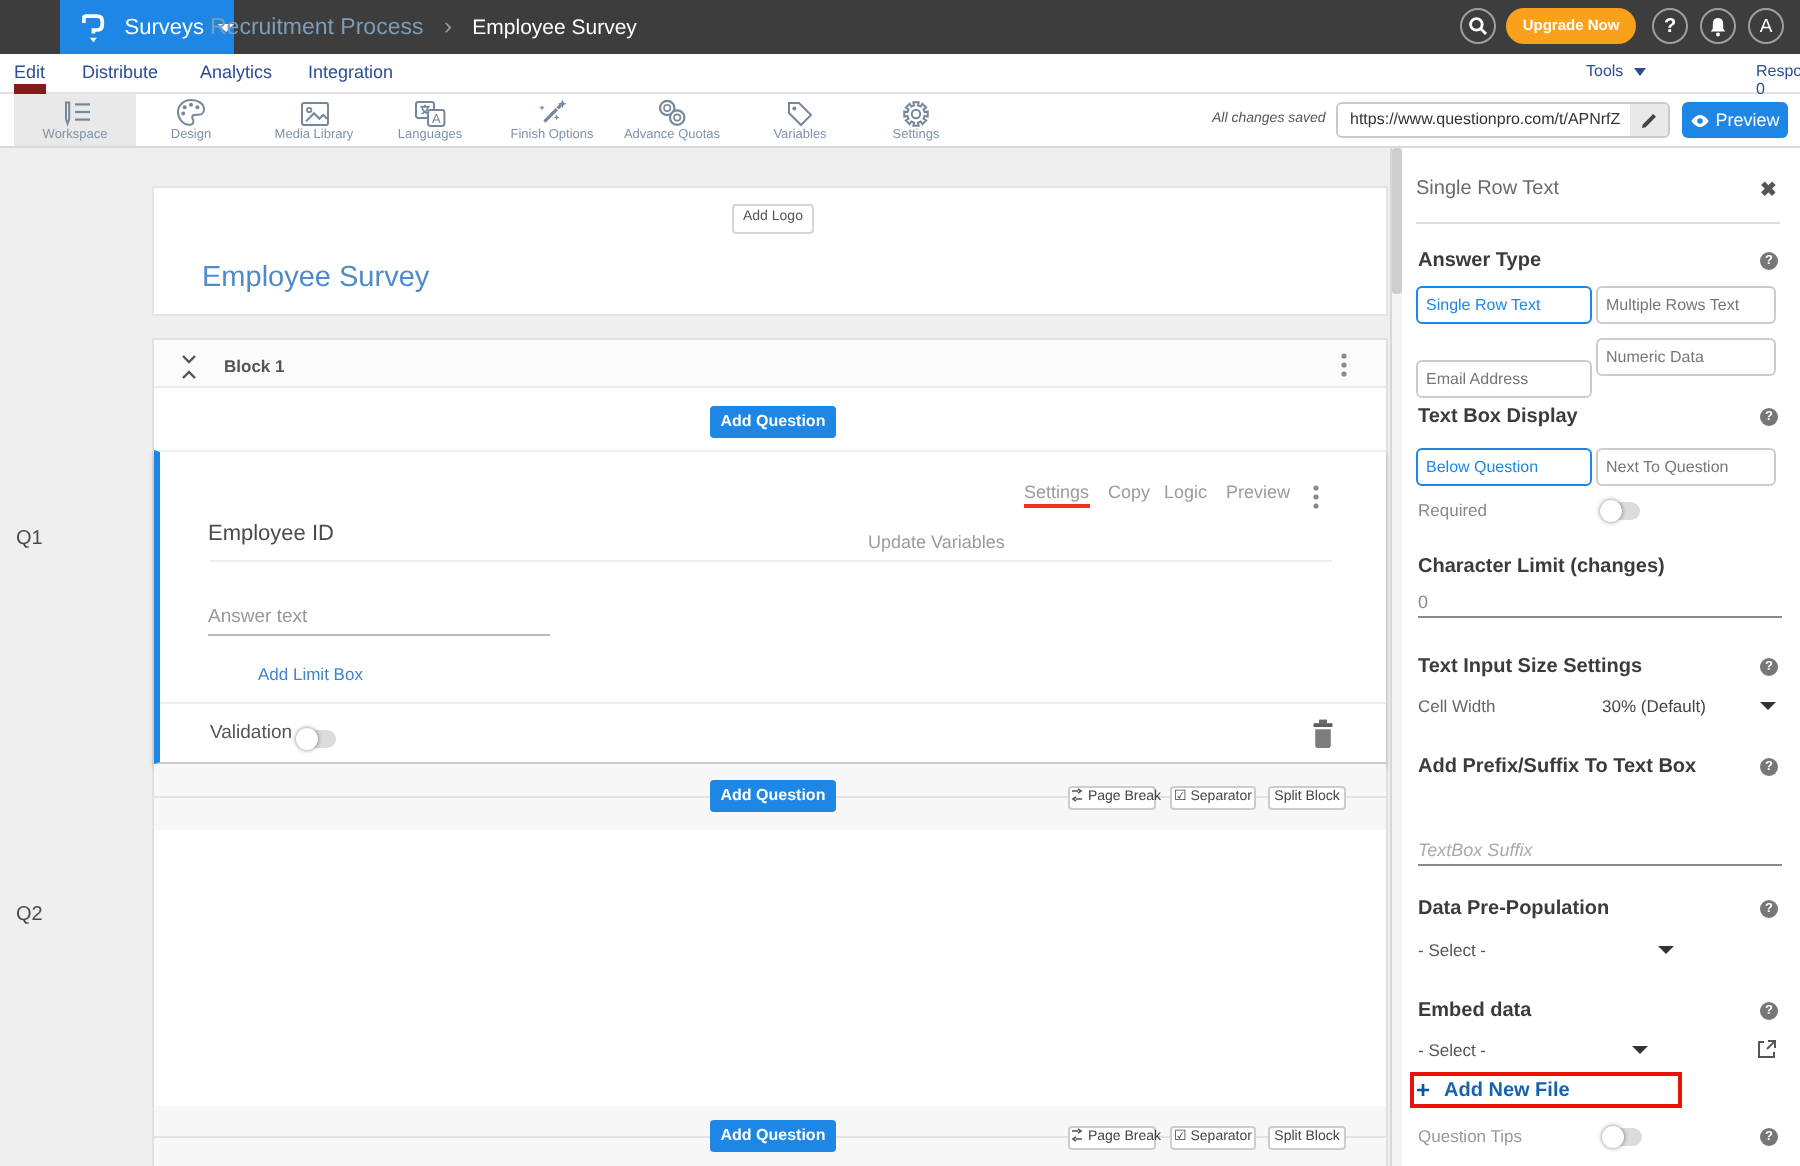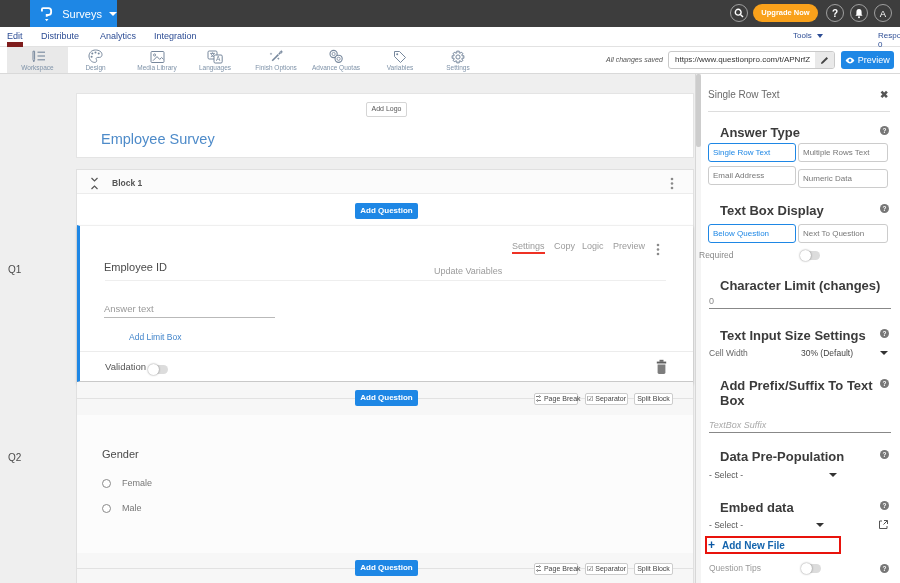--- a/index.html
+++ b/index.html
@@ -71,21 +71,21 @@
 #q2 { position:absolute; left:0; top:245px; width:616px; height:138px; background:#fcfcfc; }
 #q2 .gtitle { position:absolute; left:25px; top:33px; font-size:11px; color:#4a4a4a; }
 .radio { position:absolute; width:9px; height:9px; border:1px solid #8a8a8a; border-radius:50%; background:#fff; }
 .rlabel { position:absolute; font-size:9px; color:#777; }
 
 
 #panel { position:absolute; left:695px; top:74px; width:205px; height:509px; background:#fff; border-left:1px solid #d7d7d7; }
 #ptitle { position:absolute; left:12px; top:15px; font-size:10px; color:#6a6a6a; }
 #pclose { position:absolute; left:184px; top:15px; font-size:10px; font-weight:bold; color:#555; }
 #psep { position:absolute; left:12px; top:37px; width:182px; height:1px; background:#ddd; }
-.plabel { position:absolute; left:24px; font-size:13px; font-weight:bold; color:#3b3b3b; }
+.plabel { position:absolute; left:13px; font-size:10px; font-weight:bold; color:#3b3b3b; }
 .help { position:absolute; left:184px; width:9px; height:9px; background:#777; border-radius:50%; color:#fff; font-size:6.5px; font-weight:bold; text-align:center; line-height:9px; }
 .pbtn { position:absolute; height:19px; border:1px solid #ccc; border-radius:3px; background:#fff; font-size:8px; color:#777; line-height:17px; padding-left:4px; white-space:nowrap; overflow:hidden; }
 .pbtn.sel { border-color:#1e87e5; color:#1e87e5; }
 .ulinput { position:absolute; left:13px; width:182px; border-bottom:1px solid #888; font-size:9px; color:#888; padding-bottom:2px; }
 .pcaret { position:absolute; width:0; height:0; border-left:4px solid transparent; border-right:4px solid transparent; border-top:4.5px solid #333; }
 .ptext { position:absolute; font-size:8.5px; color:#666; }
 #redbox { position:absolute; left:9px; top:462px; width:136px; height:18px; border:2px solid #e8130c; }
 #addnewfile { position:absolute; left:26px; top:466px; font-size:10px; font-weight:bold; color:#1464ad; }
 #plus { position:absolute; left:12px; top:464px; font-size:12px; font-weight:bold; color:#0b57a4; }
 </style>
@@ -94,20 +94,21 @@
 
 <div id="topbar">
   <div id="logobox">
     <svg class="logo" width="15" height="19" viewBox="0 0 15 19">
       <path d="M2.2 7.2 L2.2 4.6 Q2.2 3.4 3.4 3.4 L9.6 3.4 Q12.6 3.4 12.6 6.4 L12.6 8.2 Q12.6 11.2 9.6 11.2 L7.6 11.2 L7.6 13.2" fill="none" stroke="#fff" stroke-width="2.1"></path>
       <path d="M5.6 15.6 L9.6 15.6 L7.6 18.2 Z" fill="#fff"></path>
     </svg>
     <span class="stxt">Surveys</span>
       <span class="caret"></span>
   </div>
+  <div id="crumb">Recruitment Process <span class="sep">›</span> <span class="cur">Employee Survey</span></div>
   <div class="tb-circle" style="left:730px;">
     <svg width="10" height="10" viewBox="0 0 10 10">
         <circle cx="4.2" cy="4.2" r="2.9" fill="none" stroke="#fff" stroke-width="1.4"></circle>
         <line x1="6.4" y1="6.4" x2="9" y2="9" stroke="#fff" stroke-width="1.4"></line>
       </svg>
   </div>
   <div id="upgrade">Upgrade Now</div>
   <div class="tb-circle" style="left:826px; font-size:10px; font-weight:bold;">?</div>
   <div class="tb-circle" style="left:850px;">
     <svg width="10" height="11" viewBox="0 0 10 11">
@@ -284,27 +285,20 @@
     <div class="strip" style="top:212px; height:33px;">
       <div class="hline" style="top:16px;"></div>
     </div>
     <div class="addq" style="left:278px; top:220px;">Add Question</div>
     <div class="sbtn" style="left:457px; top:223px; width:44px;"><svg width="7" height="7" viewBox="0 0 7 7" style="vertical-align:-1px;">
           <path d="M1 1.5 L4 1.5 M4 0.5 L5.5 1.5 L4 2.5 M6 5.5 L3 5.5 M3 4.5 L1.5 5.5 L3 6.5" fill="none" stroke="#555" stroke-width="0.8"></path>
         </svg> Page Break</div>
     <div class="sbtn" style="left:508px; top:223px; width:43px;">☑ Separator</div>
     <div class="sbtn" style="left:557px; top:223px; width:39px;">Split Block</div>
 
-    <div id="q2">
-      <div class="gtitle">Gender</div>
-      <div class="radio" style="left:25px; top:64px;"></div>
-      <div class="rlabel" style="left:45px; top:63px;">Female</div>
-      <div class="radio" style="left:25px; top:89px;"></div>
-      <div class="rlabel" style="left:45px; top:88px;">Male</div>
-    </div>
 
     <div class="strip" style="top:383px; height:30px;">
       <div class="hline" style="top:15px;"></div>
     </div>
     <div class="addq" style="left:278px; top:390px;">Add Question</div>
     <div class="sbtn" style="left:457px; top:393px; width:44px;"><svg width="7" height="7" viewBox="0 0 7 7" style="vertical-align:-1px;">
           <path d="M1 1.5 L4 1.5 M4 0.5 L5.5 1.5 L4 2.5 M6 5.5 L3 5.5 M3 4.5 L1.5 5.5 L3 6.5" fill="none" stroke="#555" stroke-width="0.8"></path>
         </svg> Page Break</div>
     <div class="sbtn" style="left:508px; top:393px; width:43px;">☑ Separator</div>
     <div class="sbtn" style="left:557px; top:393px; width:39px;">Split Block</div>
@@ -315,28 +309,28 @@
   <div style="position:absolute; left:0px; top:0; width:5px; height:509px; background:#f4f4f4;"></div>
   <div style="position:absolute; left:0px; top:0; width:5px; height:73px; background:#cdcdcd; border-radius:2px;"></div>
   <div id="ptitle">Single Row Text</div>
   <div id="pclose">✖</div>
   <div id="psep"></div>
 
   <div class="plabel" style="top:51px;">Answer Type</div>
   <div class="help" style="top:52px;">?</div>
   <div class="pbtn sel" style="left:12px; top:69px; width:88px;">Single Row Text</div>
   <div class="pbtn" style="left:102px; top:69px; width:90px;">Multiple Rows Text</div>
-  <div class="pbtn" style="left:12px; top:92px; width:88px;">Email Address</div>
+  <div class="pbtn" style="left:12px; top:106px; width:88px;">Email Address</div>
   <div class="pbtn" style="left:102px; top:95px; width:90px;">Numeric Data</div>
 
   <div class="plabel" style="top:129px;">Text Box Display</div>
   <div class="help" style="top:130px;">?</div>
   <div class="pbtn sel" style="left:12px; top:150px; width:88px;">Below Question</div>
   <div class="pbtn" style="left:102px; top:150px; width:90px;">Next To Question</div>
-  <div class="ptext" style="left:3px; top:176px; color:#888;">Required</div>
+  <div class="ptext" style="left:13px; top:176px; color:#888;">Required</div>
   <div class="toggle" style="left:106px; top:177px;">
       <div class="knob"></div>
     </div>
 
   <div class="plabel" style="top:204px;">Character Limit (changes)</div>
   <div class="ulinput" style="top:222px;">0</div>
 
   <div class="plabel" style="top:254px;">Text Input Size Settings</div>
   <div class="help" style="top:255px;">?</div>
   <div class="ptext" style="left:13px; top:274px;">Cell Width</div>

